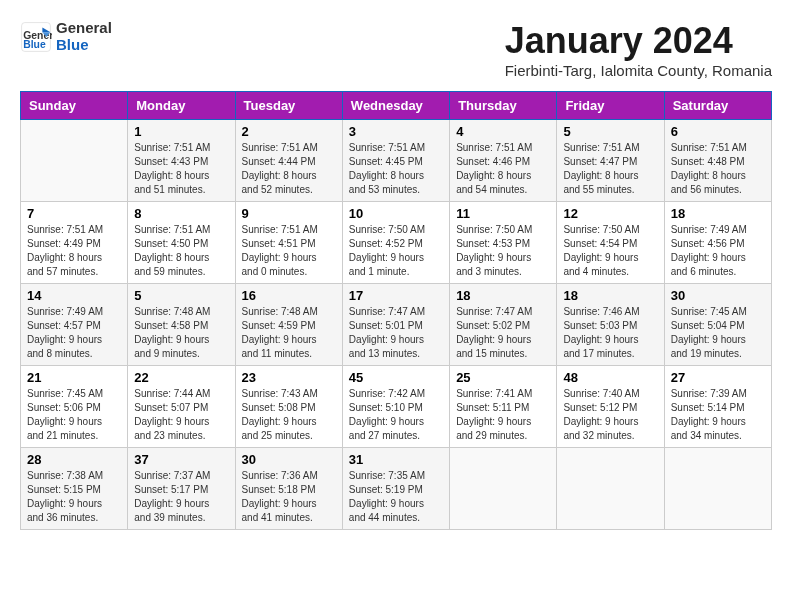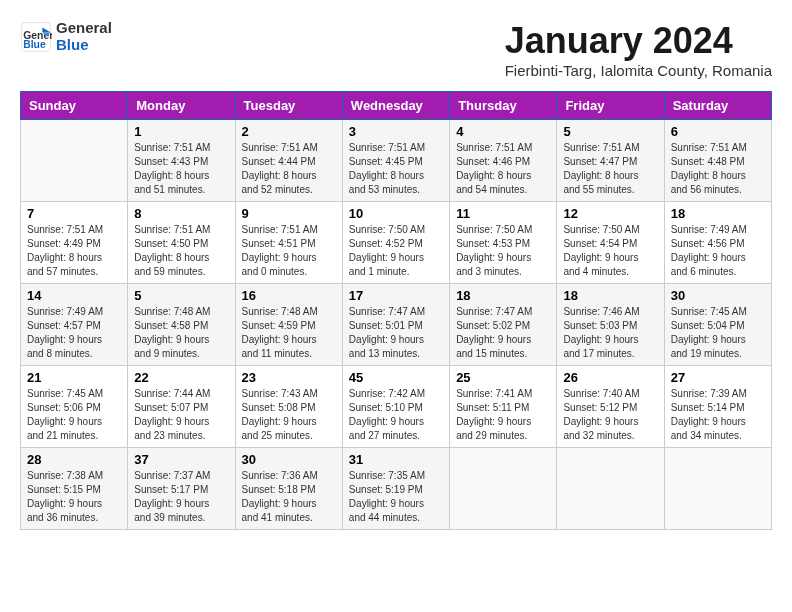--- a/index.html
+++ b/index.html
@@ -227,21 +227,21 @@
         </td>
         <td>
           <span class="day-number">45</span>
           <div class="day-info">Sunrise: 7:42 AM<br>Sunset: 5:10 PM<br>Daylight: 9 hours<br>and 27 minutes.</div>
         </td>
         <td>
           <span class="day-number">25</span>
           <div class="day-info">Sunrise: 7:41 AM<br>Sunset: 5:11 PM<br>Daylight: 9 hours<br>and 29 minutes.</div>
         </td>
         <td>
-          <span class="day-number">26</span>
+          <span class="day-number">48</span>
           <div class="day-info">Sunrise: 7:40 AM<br>Sunset: 5:12 PM<br>Daylight: 9 hours<br>and 32 minutes.</div>
         </td>
         <td>
           <span class="day-number">27</span>
           <div class="day-info">Sunrise: 7:39 AM<br>Sunset: 5:14 PM<br>Daylight: 9 hours<br>and 34 minutes.</div>
         </td>
       </tr>
       <tr>
         <td>
           <span class="day-number">28</span>

